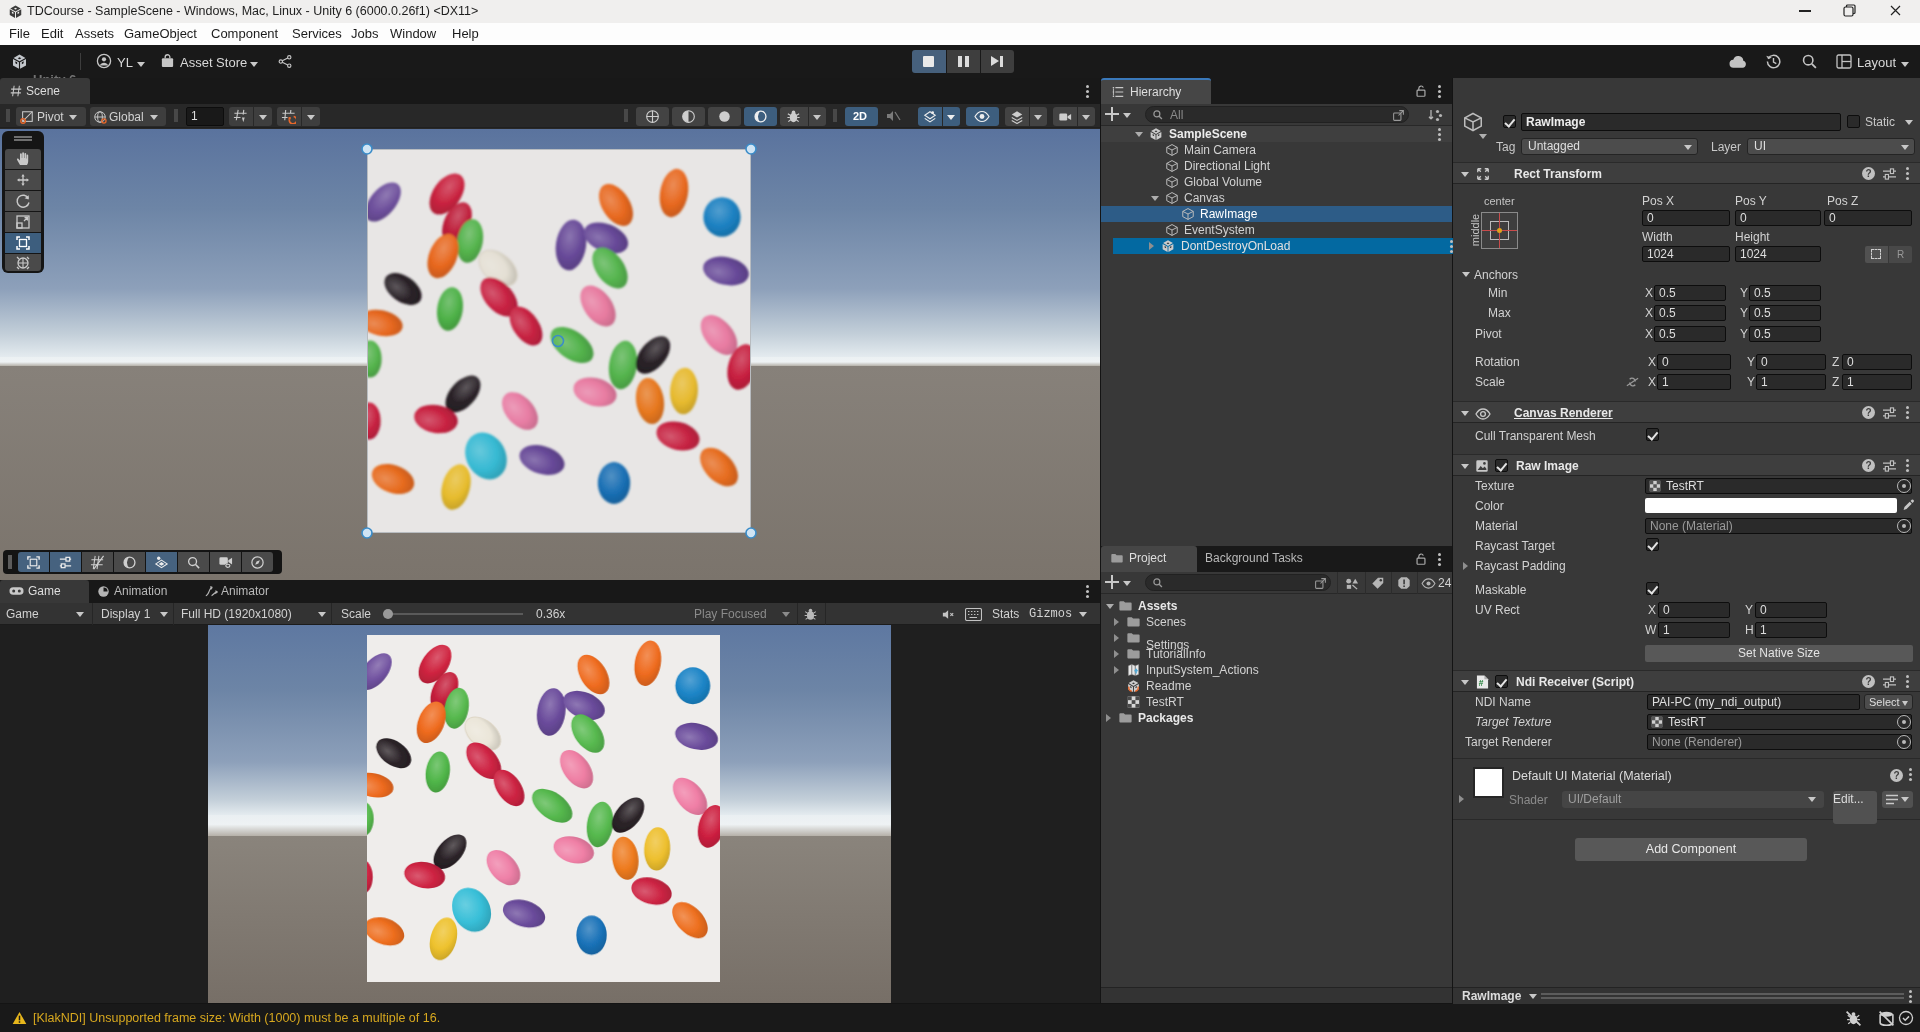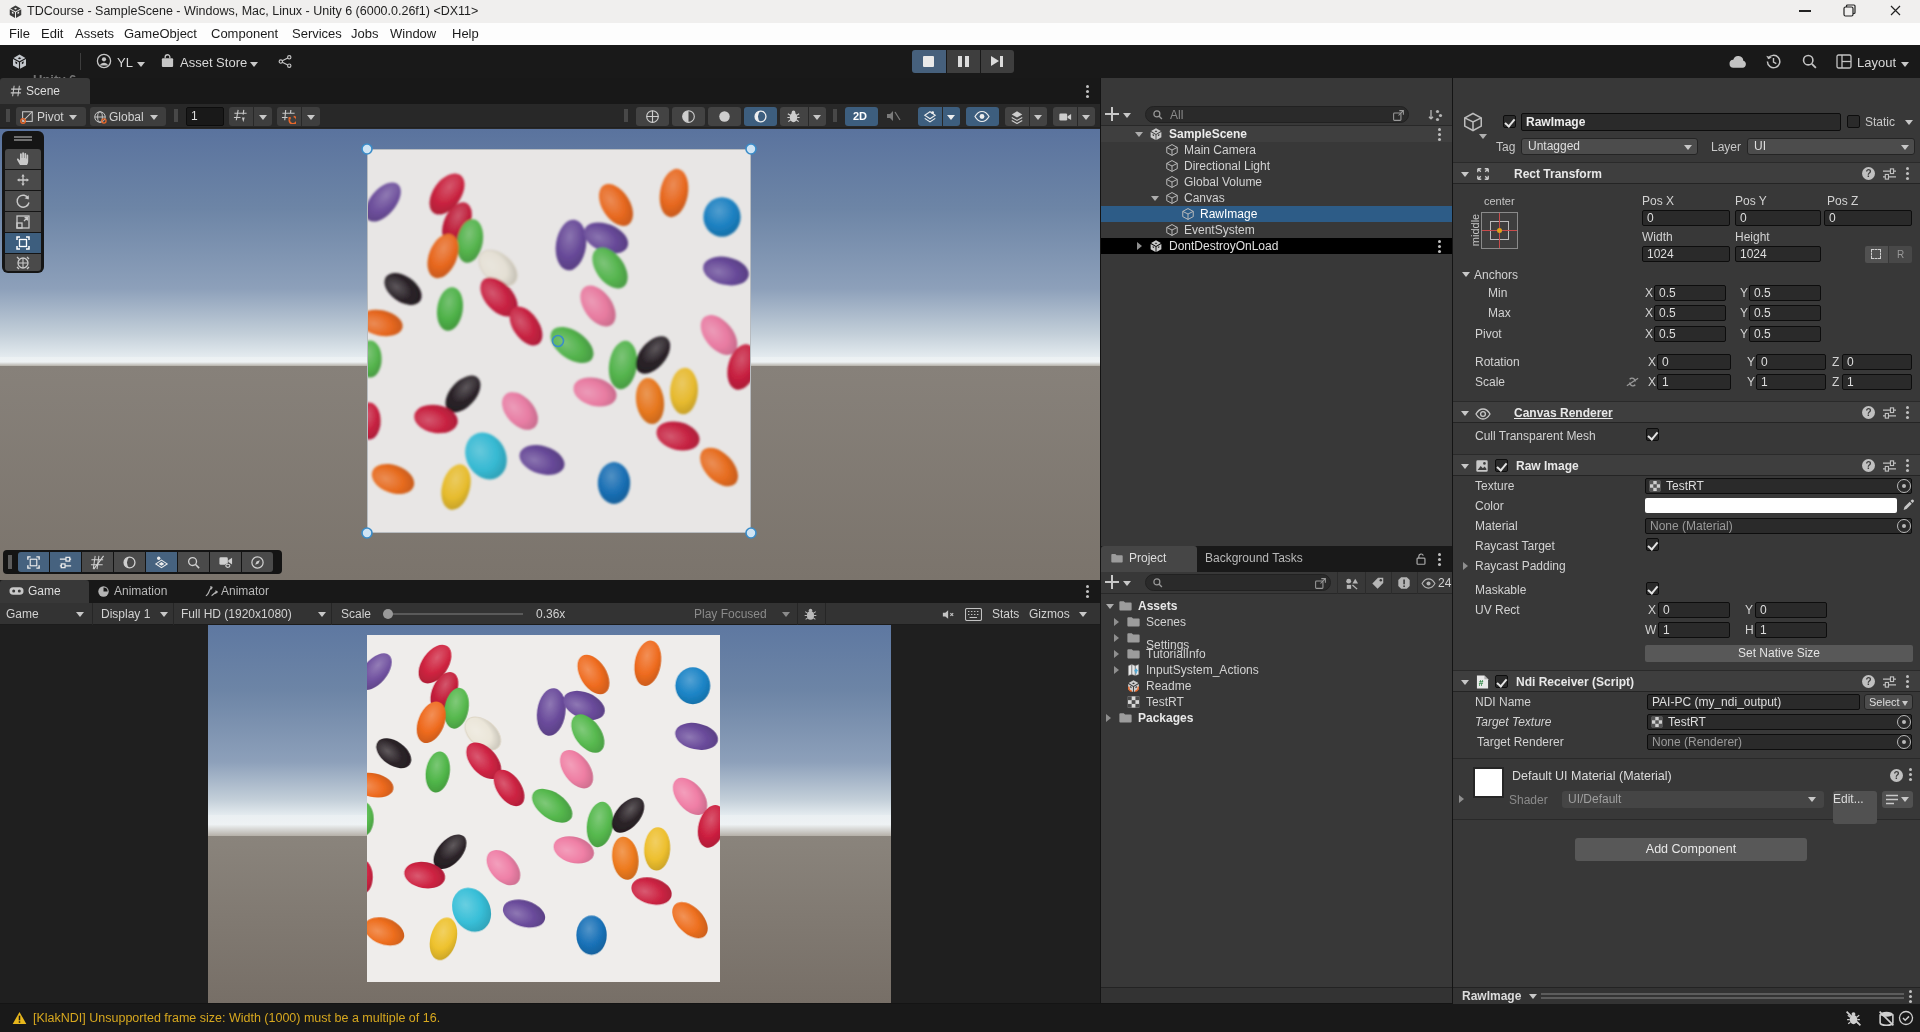--- a/index.html
+++ b/index.html
@@ -663,37 +663,52 @@
       <div class="abs" style="left:825px;top:0;width:1px;height:22px;background:#262626;"></div>
       <svg class="abs" style="left:941px;top:4px" width="15" height="15" viewBox="0 0 16 16">
         <path d="M2 6 H4.6 L7.6 3.4 V12.6 L4.6 10 H2 Z" fill="#c3c3c3"></path>
         <path d="M10 6.5 L13 9.5 M13 6.5 L10 9.5" stroke="#c3c3c3" stroke-width="1.2"></path>
       </svg>
       <svg class="abs" style="left:965px;top:5px" width="17" height="13" viewBox="0 0 17 13">
         <rect x="0.5" y="0.5" width="16" height="12" rx="1.5" fill="none" stroke="#c3c3c3" stroke-width="1.1"></rect>
         <path d="M3 3.5 H4.4 M6 3.5 H7.4 M9 3.5 H10.4 M12 3.5 H13.4 M3 6.5 H4.4 M6 6.5 H7.4 M9 6.5 H10.4 M12 6.5 H13.4 M4.5 9.5 H12" stroke="#c3c3c3" stroke-width="1.1"></path>
       </svg>
       <span class="txt abs" style="left:992px;top:4px;">Stats</span>
-      <span class="txt abs" style="left:1029px;top:4px;">Gizmos</span>
+      <span class="txt abs" style="left:1029px;top:4px;font-family:Liberation Mono, monospace;">Gizmos</span>
       <div class="dda" style="left:1079px;top:9px;"></div>
     </div>
 
     <div class="abs" style="left:0;top:45px;width:1100px;height:378px;background:#1f1f1f;">
       <div class="abs" style="left:208px;top:0;width:683px;height:378px;overflow:hidden;">
         <div class="abs" style="left:0;top:0;width:683px;height:190px;background:linear-gradient(#5e78a1,#6d85a6 35%,#8da0ba 72%,#c3cfd9 92%,#e4ebef);"></div>
         <div class="abs" style="left:0;top:190px;width:683px;height:21px;background:linear-gradient(#eaeff2,#eef2f4 45%,#b5b0a8);"></div>
         <div class="abs" style="left:0;top:211px;width:683px;height:167px;background:linear-gradient(#8a847c,#776f67);"></div>
         <svg class="abs" style="left:159px;top:10px;" width="360" height="362" viewBox="7 14 360 362">
             <use href="#beans"></use>
           </svg>
       </div>
     </div>
   </div>
 
   <div class="abs" style="left:1101px;top:78px;width:351px;height:468px;background:#383838;">
+    <div class="abs" style="left:0;top:0;width:351px;height:26px;background:#191919;">
+      <div class="abs" style="left:0;top:0;width:110px;height:26px;background:#464646;border-top:2px solid #3a79bb;border-radius:3px 3px 0 0;">
+        <svg class="abs" style="left:10px;top:5px" width="14" height="14" viewBox="0 0 16 16">
+          <path d="M5 3 H14 M5 8 H14 M5 13 H14" stroke="#c8c8c8" stroke-width="1.3"></path>
+          <path d="M2 3 h1.6 M2 8 h1.6 M2 13 h1.6" stroke="#c8c8c8" stroke-width="1.3"></path>
+          <path d="M2.8 4 V12" stroke="#c8c8c8" stroke-width="1"></path>
+        </svg>
+        <span class="txt abs" style="left:29px;top:5px;color:#dedede;">Hierarchy</span>
+      </div>
+      <svg class="abs" style="left:313px;top:6px" width="14" height="14" viewBox="0 0 16 16">
+        <rect x="3.5" y="7" width="9" height="7" rx="1" fill="none" stroke="#a8a8a8" stroke-width="1.4"></rect>
+        <path d="M5.5 7 V4.8 A2.6 2.6 0 0 1 10.6 4.2" fill="none" stroke="#a8a8a8" stroke-width="1.4"></path>
+      </svg>
+      <div class="dots3" style="left:337px;top:7px;"></div>
+    </div>
     <div class="abs" style="left:0;top:26px;width:351px;height:22px;background:#383838;border-bottom:1px solid #282828;">
       <div class="abs" style="left:4px;top:3px;width:15px;height:15px;">
         <div class="abs" style="left:6px;top:0px;width:2.4px;height:14px;background:#c8c8c8;"></div>
         <div class="abs" style="left:0px;top:6px;width:14px;height:2.4px;background:#c8c8c8;"></div>
       </div>
       <div class="dda" style="left:22px;top:9px;"></div>
       <div class="abs" style="left:44px;top:2px;width:264px;height:17px;background:#2a2a2a;border:1px solid #212121;border-radius:9px;">
         <svg class="abs" style="left:6px;top:2px" width="12" height="12" viewBox="0 0 16 16">
           <circle cx="6.5" cy="6.5" r="4" fill="none" stroke="#999" stroke-width="1.6"></circle>
           <line x1="9.6" y1="9.6" x2="13.2" y2="13.2" stroke="#999" stroke-width="1.8"></line>
@@ -751,21 +766,21 @@
             <use href="#cube"></use>
           </svg>
         <span class="abs txt" style="left:99px;top:1px;color:#fff;">RawImage</span>
       </div>
       <div class="abs" style="left:0;top:96px;width:351px;height:16px;">
         <svg class="abs" style="left:64px;top:1px" width="14" height="14" viewBox="0 0 16 16">
             <use href="#cube"></use>
           </svg>
         <span class="abs txt" style="left:83px;top:1px;">EventSystem</span>
       </div>
-      <div class="abs" style="left:0;top:112px;width:351px;height:16px;background:#000000;">
+      <div class="abs" style="left:12px;top:112px;width:351px;height:16px;background:#0369a1;">
         <div class="tria-r" style="left:36px;top:4px;"></div>
         <svg class="abs" style="left:48px;top:1px" width="14" height="14" viewBox="0 0 24 24">
             <use href="#ulogo"></use>
           </svg>
         <span class="abs txt" style="left:68px;top:1px;color:#e0e0e0;">DontDestroyOnLoad</span>
         <div class="dots3" style="left:337px;top:2px;"></div>
       </div>
     </div>
   </div>
 
@@ -1091,21 +1106,21 @@
       <div class="fld" style="left:194px;top:22px;width:265px;height:16px;padding-left:20px;">TestRT</div>
       <svg class="abs" style="left:198px;top:24px" width="12" height="12" viewBox="0 0 16 16">
         <rect x="1" y="1" width="14" height="14" fill="#cfcfcf"></rect>
         <rect x="1" y="1" width="4.7" height="4.7" fill="#555"></rect>
           <rect x="10.3" y="1" width="4.7" height="4.7" fill="#555"></rect>
         <rect x="5.7" y="5.7" width="4.7" height="4.7" fill="#555"></rect>
         <rect x="1" y="10.3" width="4.7" height="4.7" fill="#555"></rect>
           <rect x="10.3" y="10.3" width="4.7" height="4.7" fill="#555"></rect>
       </svg>
       <div class="picker" style="left:444px;top:23px;"></div>
-      <span class="abs txt" style="left:24px;top:43px;">Target Renderer</span>
+      <span class="abs txt" style="left:12px;top:43px;">Target Renderer</span>
       <div class="fld dim" style="left:194px;top:42px;width:265px;height:16px;color:#9a9a9a;">None (Renderer)</div>
       <div class="picker" style="left:444px;top:43px;"></div>
     </div>
 
     <div class="abs" style="left:0;top:680px;width:467px;height:62px;background:#383838;border-top:1px solid #292929;border-bottom:1px solid #292929;">
       <div class="abs" style="left:20px;top:8px;width:31px;height:31px;background:#262626;">
         <div class="abs" style="left:2px;top:2px;width:27px;height:27px;background:#fff;"></div>
       </div>
       <span class="abs" style="left:59px;top:10px;color:#dcdcdc;font-size:12.5px;">Default UI Material (Material)</span>
       <div class="qm" style="left:437px;top:10px;">?</div>

